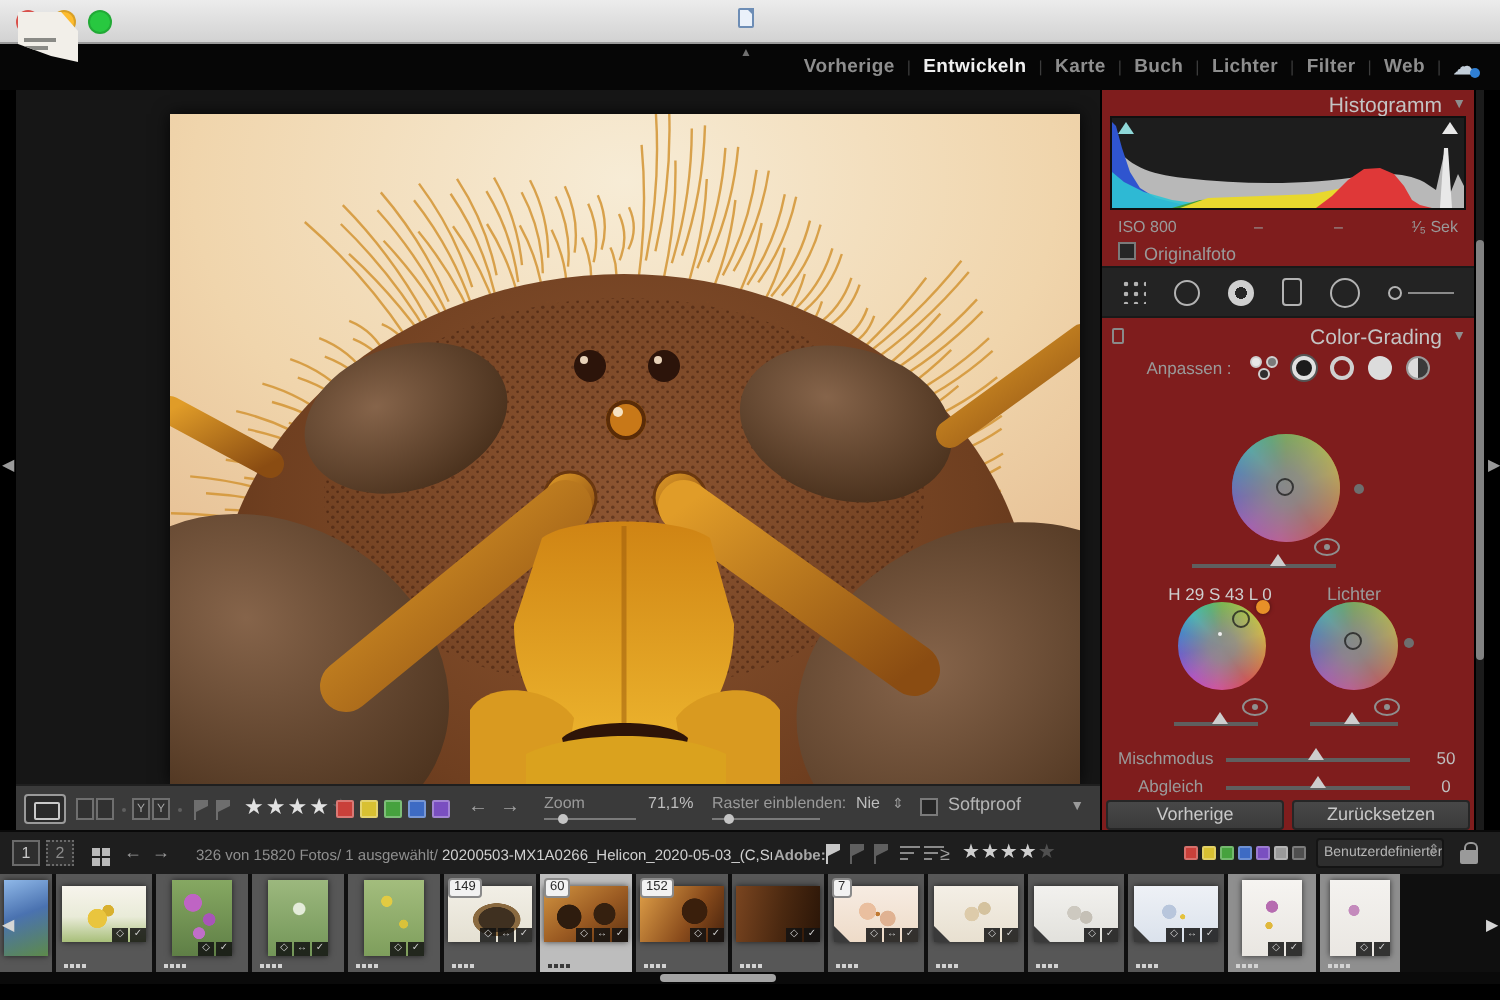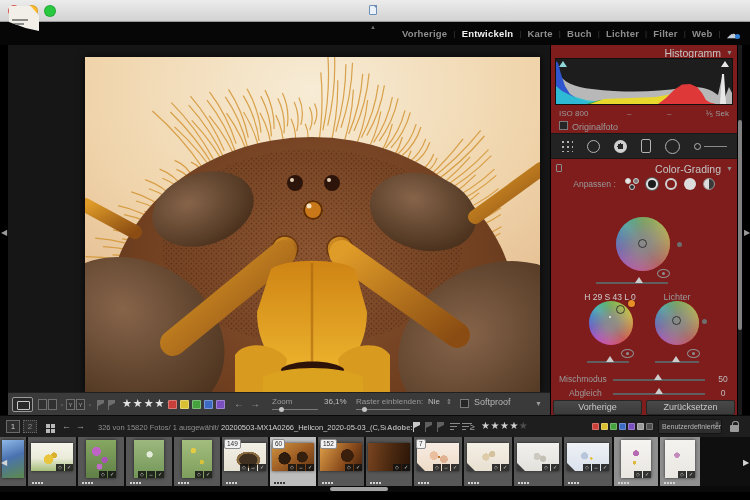--- a/index.html
+++ b/index.html
@@ -272,21 +272,21 @@
     <span class="chip" style="left: 160px; background: rgb(201, 64, 58);"></span>
     <span class="chip" style="left: 172px; background: rgb(216, 192, 50);"></span>
     <span class="chip" style="left: 184px; background: rgb(70, 162, 62);"></span>
     <span class="chip" style="left: 196px; background: rgb(61, 107, 196);"></span>
     <span class="chip" style="left: 208px; background: rgb(122, 79, 192);"></span>
     <span class="t-arrow" style="left:226px">←</span>
     <span class="t-arrow" style="left:242px">→</span>
     <span class="t-label" style="left:264px">Zoom</span>
     <span class="t-track" style="left:264px;top:16px;width:46px"></span>
     <span class="t-knob" style="left:271px;top:14px"></span>
-    <span class="t-value" style="left:316px">36,1%</span>
+    <span class="t-value" style="left:316px">71,1%</span>
     <span class="t-label" style="left:348px">Raster einblenden:</span>
     <span class="t-track" style="left:348px;top:16px;width:54px"></span>
     <span class="t-knob" style="left:354px;top:14px"></span>
     <span class="t-value" style="left:420px">Nie</span>
     <span class="chevron" style="left:438px;top:5px">⇕</span>
     <span class="checkbox" style="left:452px;top:6px"></span>
     <span class="t-label" style="left:466px;font-size:9px;color:#b5b5b5">Softproof</span>
     <span class="chevron" style="right:8px;top:7px">▼</span>
   </div>
 

